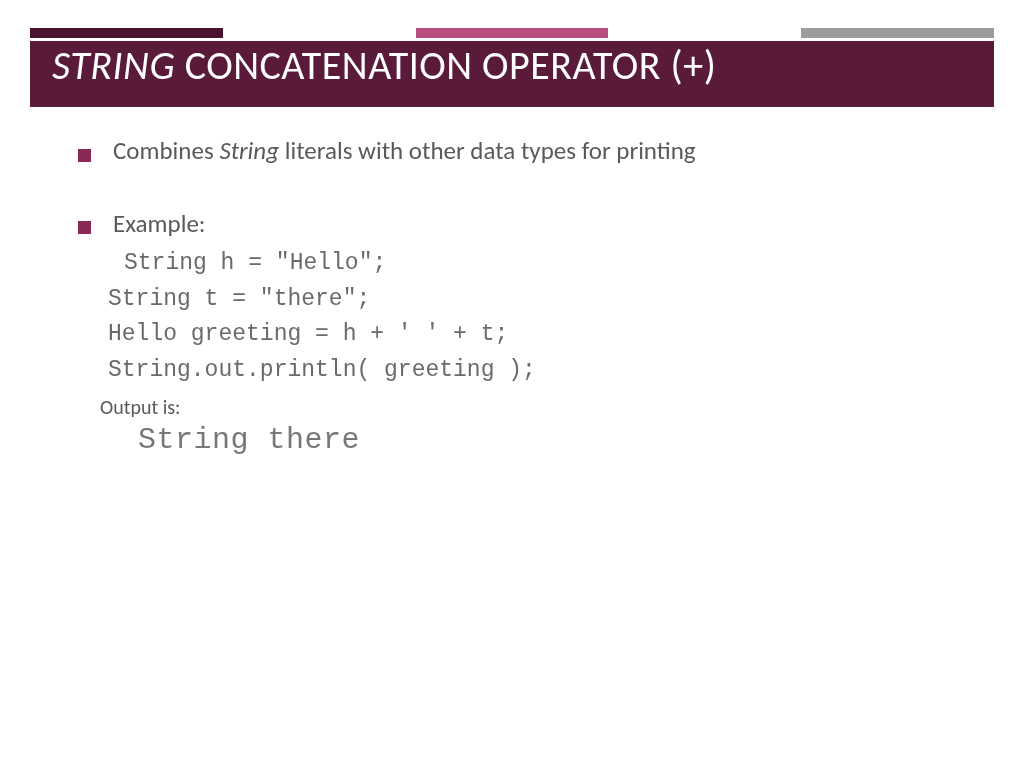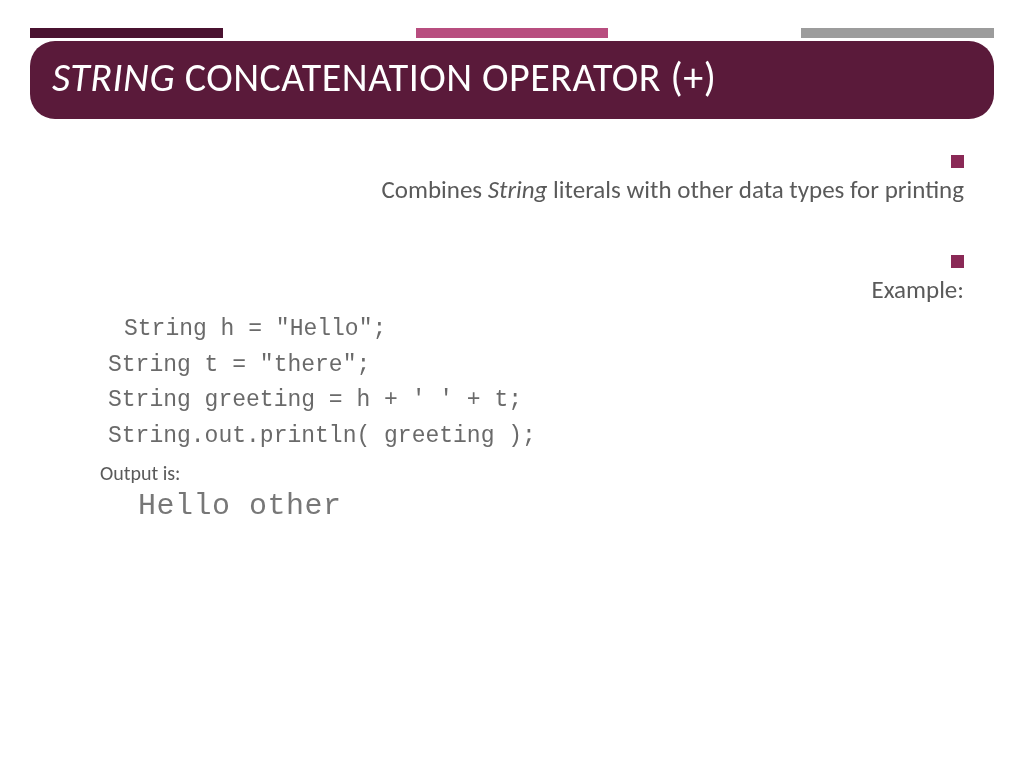--- a/index.html
+++ b/index.html
@@ -21,43 +21,41 @@
     height: 10px;
   }
   .stripe-1 { background: #4a1230; }
   .stripe-gap-1 { background: transparent; flex: 0 0 14px; }
   .stripe-2 { background: #b84d7f; }
   .stripe-gap-2 { background: transparent; flex: 0 0 14px; }
   .stripe-3 { background: #9c9c9c; }
   .title-band {
     background: #5a1a3a;
     margin: 3px 30px 0 30px;
-    padding: 14px 22px 18px 22px;
-    border-radius: 25px;
+    padding: 2px 22px 18px 22px;
   }
   .title-band h1 {
     color: #ffffff;
     font-weight: 300;
     font-size: 40px;
     letter-spacing: 0.5px;
     line-height: 1.15;
   }
   .title-band h1 .italic {
     font-style: italic;
   }
   .content {
     padding: 28px 60px 0 70px;
     color: #585858;
   }
   .bullet-row {
     display: flex;
-    align-items: flex-end;
-    gap: 6px;
+    align-items: center;
+    gap: 22px;
     margin-bottom: 34px;
-    flex-direction: column;
   }
   .bullet {
     width: 13px;
     height: 13px;
     background: #8a2956;
     flex-shrink: 0;
     margin-top: 8px;
     margin-left: 8px;
   }
   .bullet-text {
@@ -116,20 +114,20 @@
   </div>
 
   <div class="bullet-row example-block" style="margin-bottom:6px;margin-top:40px;">
     <div class="bullet"></div>
     <div class="bullet-text">Example:</div>
   </div>
 
   <div class="code-lines">
     <div style="margin-left:6px;">String h = "Hello";</div>
     <div class="line-indent">String t = "there";</div>
-    <div class="line-indent">String greeting = h + ' ' + t;</div>
+    <div class="line-indent">Hello greeting = h + ' ' + t;</div>
     <div class="line-indent">String.out.println( greeting );</div>
   </div>
 
   <div class="output-label">Output is:</div>
-  <div class="output-text">Hello other</div>
+  <div class="output-text">String there</div>
 
 </div>
 
 </body></html>

